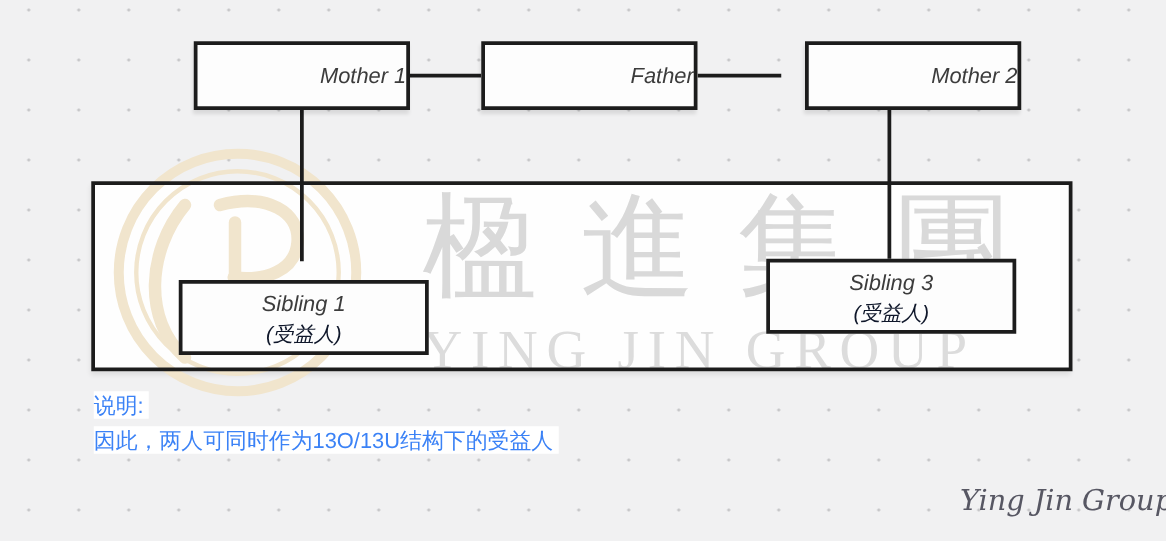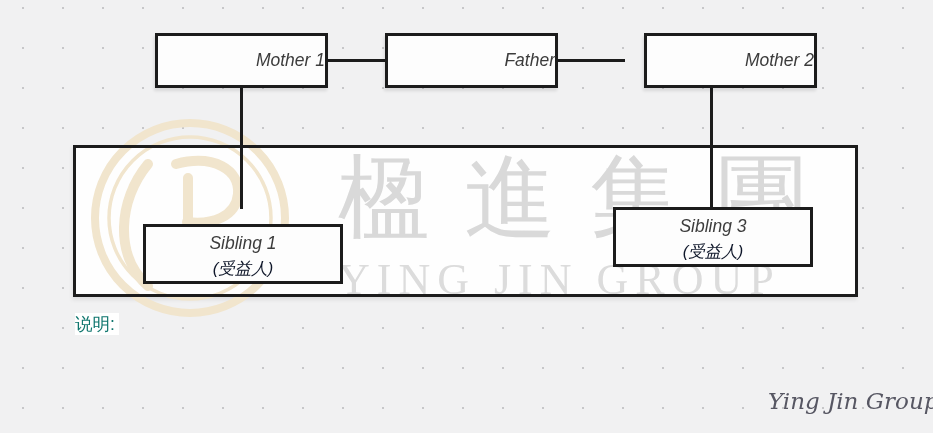--- a/index.html
+++ b/index.html
@@ -58,21 +58,21 @@
   #node-mother1{left:155px;}
   #node-father{left:385px;}
   #node-mother2{left:644px;}
   .node.sib{width:200px;height:60px;top:207px;flex-direction:column;line-height:25px;box-shadow:none;}
   #node-sibling1{left:143px;margin-top:17px;}
   #node-sibling2{left:613px;}
   .node .sub{font-size:16.5px;color:#0f172a;}
   
   .notes{
     position:absolute;left:75px;top:311px;
-    font-size:17.5px;line-height:27.5px;color:#0f766e;
+    font-size:17.5px;line-height:27.5px;color:#3b82f6;
   }
   .note-line span{background:#ffffff;padding:1px 4px 1px 0;}
   
   .signature{
     position:absolute;left:768px;top:388px;width:165px;
     font-family:"DejaVu Serif", serif;font-style:italic;
     font-size:23px;color:#575763;text-align:center;white-space:nowrap;
   }
 </style>
 </head>
@@ -115,17 +115,20 @@
   </div>
   <div class="node sib" id="node-sibling2">
     <div>Sibling 3</div>
     <div class="sub">(受益人)</div>
   </div>
 
   <div class="notes">
     <div class="note-line">
       <span>说明:</span>
     </div>
+    <div class="note-line">
+      <span>因此，两人可同时作为13O/13U结构下的受益人</span>
+    </div>
   </div>
 
   <div class="signature">Ying Jin Group</div>
 
 </div>
 
 </body></html>

